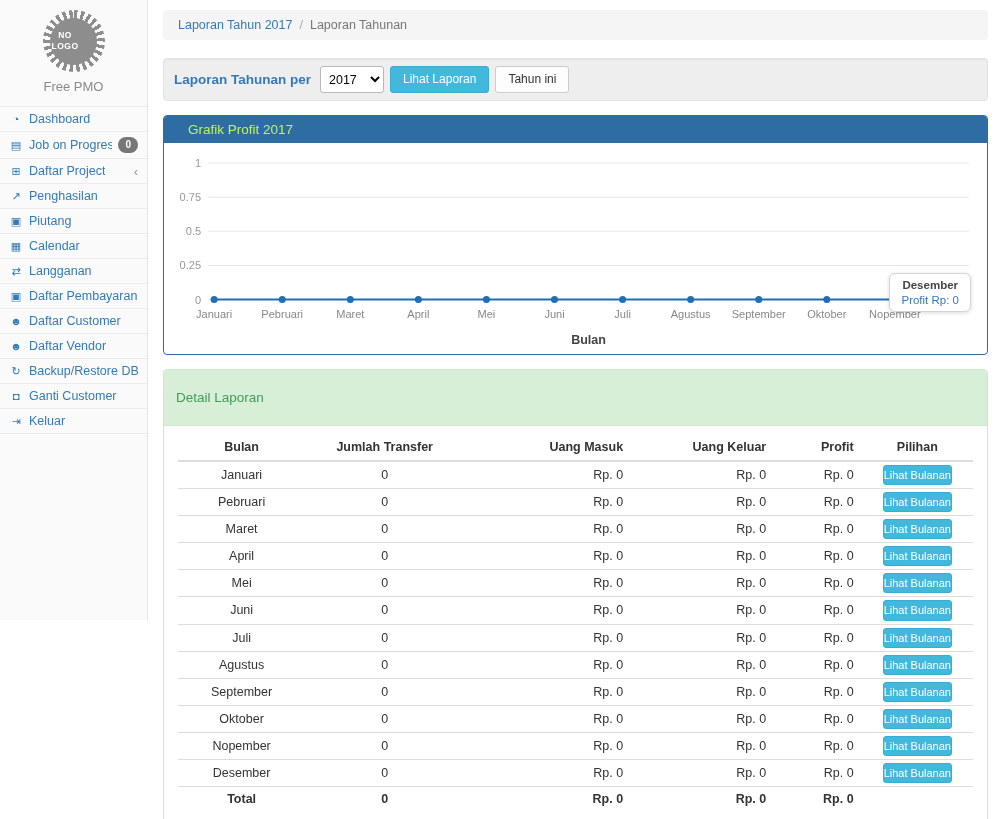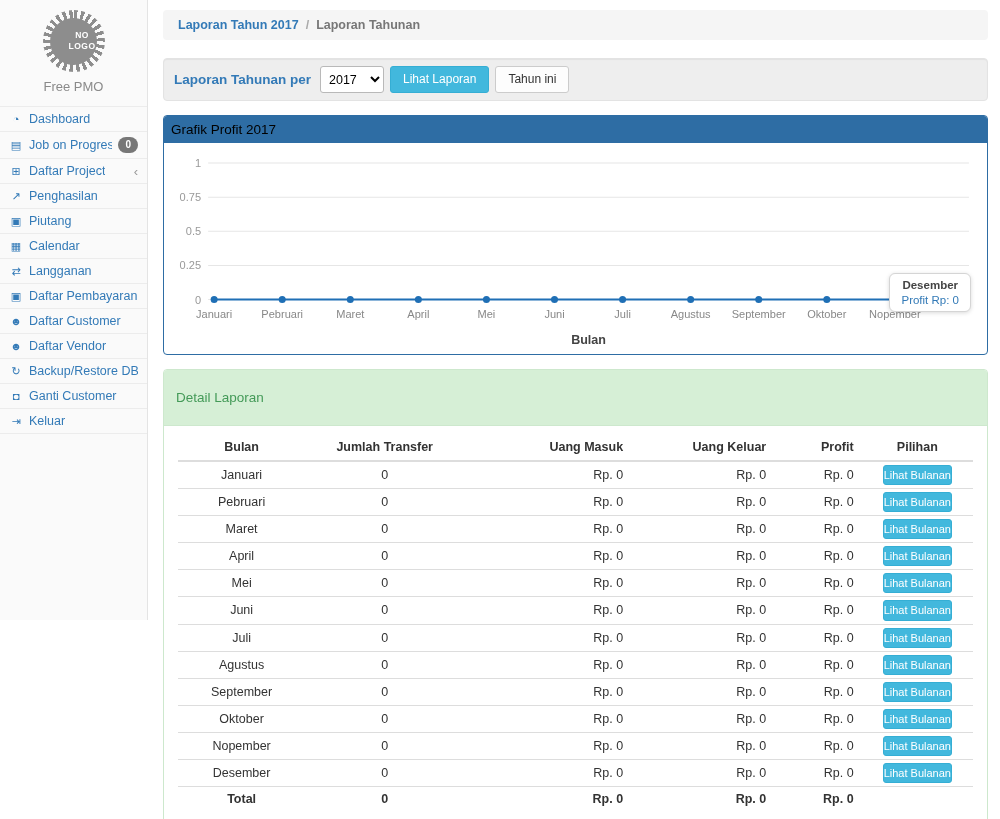--- a/index.html
+++ b/index.html
@@ -6,53 +6,53 @@
   body { margin:0; font-family:"Liberation Sans","DejaVu Sans",sans-serif; font-size:13px; color:#333; background:#fff; }
   .page { display:flex; min-height:785px; align-items:flex-start; }
 
   
   .sidebar { width:148px; min-width:148px; height:620px; background:#fafafa; border-right:1px solid #e4e4e4; }
   .logo-wrap { text-align:center; padding:10px 0 4px; }
   .logo-outer { width:62px; height:62px; margin:0 auto; border-radius:50%;
     background:repeating-conic-gradient(#8d8d8d 0deg 7deg, #fafafa 7deg 14deg);
     display:flex; align-items:center; justify-content:center; }
   .logo-inner { width:47px; height:47px; border-radius:50%; background:#8d8d8d; color:#fff;
-    font-size:8.5px; font-weight:bold; letter-spacing:.5px; display:flex; align-items:center; justify-content:flex-end;
+    font-size:8.5px; font-weight:bold; letter-spacing:.5px; display:flex; align-items:center; justify-content:flex-start;
     text-align:center; line-height:1.25; }
   .logo-inner span { display:inline-block; width:30px; }
   .brand-name { color:#8a8a8a; font-size:13px; margin-top:7px; }
   .menu { list-style:none; margin:8px 0 0; padding:0; border-top:1px solid #ececec; }
   .menu li { display:flex; align-items:center; gap:6px; padding:5px 9px; border-bottom:1px solid #ececec;
     color:#337ab7; cursor:pointer; }
   .menu .mi { width:14px; font-size:11px; text-align:center; flex:none; }
   .menu .lbl { font-size:12.5px; white-space:nowrap; overflow:hidden; }
   .badge { margin-left:auto; background:#777; color:#fff; font-size:10px; font-weight:bold;
     padding:3px 7px; border-radius:10px; line-height:1; }
   .chev { margin-left:auto; color:#999; font-size:13px; line-height:1; }
 
   
   .main { flex:1; padding:10px 12px 14px 15px; min-width:0; }
-  .breadcrumb { background:#f5f5f5; border-radius:4px; padding:8px 15px; font-size:12.5px; color:#777;font-weight:bold; }
+  .breadcrumb { background:#f5f5f5; border-radius:4px; padding:8px 15px; font-size:12.5px; color:#777; }
   .breadcrumb a { color:#337ab7; text-decoration:none; }
   .breadcrumb .sep { margin:0 7px; color:#aaa; }
 
   .well { margin-top:18px; background:#eee; border:1px solid #e3e3e3; border-radius:4px; padding:7px 10px;
     display:flex; align-items:center; gap:6px; box-shadow:inset 0 1px 1px rgba(0,0,0,.05); }
   .filter-label { color:#337ab7; font-weight:bold; font-size:13.5px; margin-right:3px; }
   select { height:27px; min-width:64px; border:1px solid #b9b9b9; border-radius:3px; background:#fff;
     font:inherit; font-size:12.5px; padding:2px 4px; }
   .btn { border-radius:3px; font-size:12px; padding:6px 12px; border:1px solid transparent; cursor:pointer;
     font-family:inherit; line-height:1.1; }
   .btn-info { background:#42b8dd; border-color:#35aed4; color:#fff; }
   .btn-default { background:#fdfdfd; border-color:#ccc; color:#333; }
   .btn-xs { padding:3px 0; font-size:11px; }
 
   .panel { border-radius:4px; margin-top:14px; background:#fff; }
   .panel-primary { border:1px solid #2e6da4; }
-  .panel-primary > .panel-heading { background:#2e6da4; color:#000000; padding:6px 7px; font-size:13.5px;
+  .panel-primary > .panel-heading { background:#2e6da4; color:#bef264; padding:6px 24px; font-size:13.5px;
     border-radius:3px 3px 0 0; }
   .panel-success { border:1px solid #cde8cd; }
   .panel-success > .panel-heading { background:#d6efd6; color:#449a58; padding:20px 12px; font-size:13.5px;
     border-bottom:1px solid #cde8cd; border-radius:3px 3px 0 0; }
 
   .chart-body { position:relative; padding:8px 10px 2px; }
   .y-unit { font-weight:bold; font-size:13px; color:#333; margin:4px 0 2px 6px; }
   #chart svg { display:block; width:100%; font-family:"Liberation Sans","DejaVu Sans",sans-serif; }
   .chart-tooltip { position:absolute; right:16px; top:130px; background:#fff; border:1px solid #d5d5d5;
     border-radius:6px; box-shadow:0 1px 4px rgba(0,0,0,.15); padding:5px 11px; text-align:center; }

